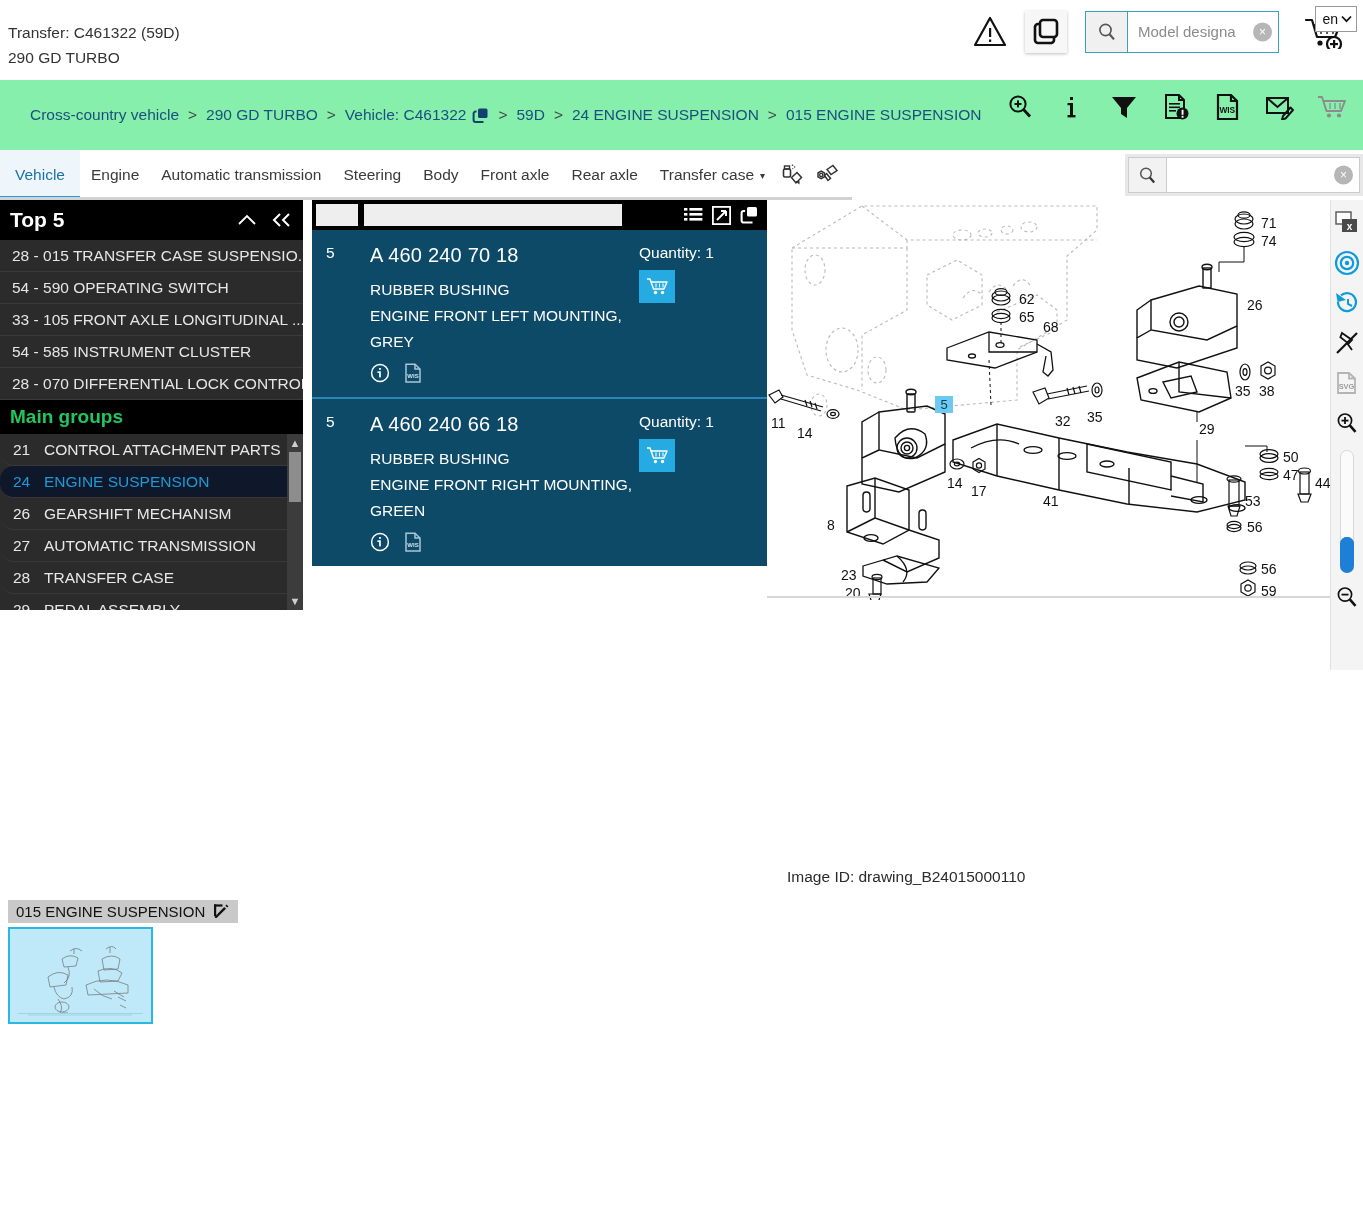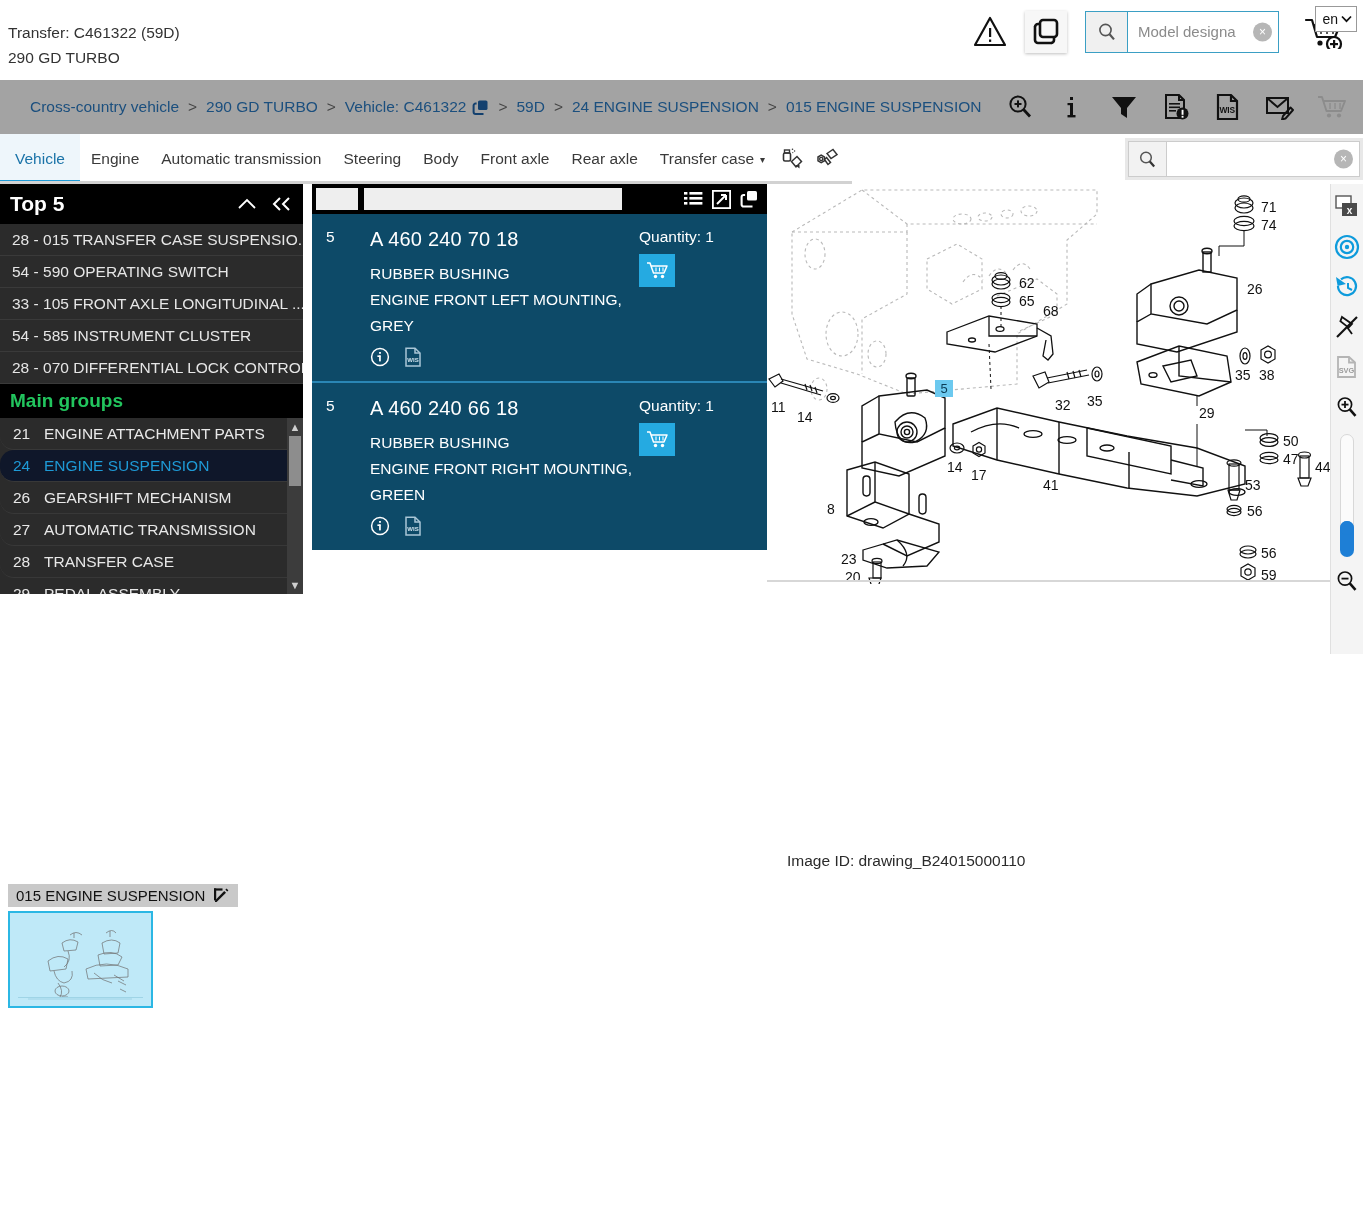--- a/index.html
+++ b/index.html
@@ -57,21 +57,21 @@
   .cart-hdr { width:52px; display:flex; align-items:center; justify-content:center; margin-right:12px; }
   .lang-sel {
     position:absolute; right:6px; top:6px;
     border:1px solid #999; background:#fff;
     font-size:14px; padding:2px 4px 2px 6px; color:#111;
     display:flex; align-items:center; gap:3px; height:26px;
   }
 
   
   .crumbbar {
-    position:relative; height:54px; background:#a3a3a3;
+    position:relative; height:70px; background:#86efac;
     display:flex; align-items:center;
   }
   .crumbs { padding-left:30px; display:flex; align-items:center; flex-wrap:nowrap;
             font-size:15.5px; color:#174a7c; gap:0; }
   .crumbs .c { color:#1b4f7e; white-space:nowrap; }
   .crumbs .c.link { cursor:pointer; }
   .crumbs .sep { color:#444; margin:0 9px; }
   .crumb-ic { display:inline-block; margin-left:6px; vertical-align:-3px; }
 
   .crumb-tools {
@@ -466,21 +466,21 @@
       <div class="row">28 - 070 DIFFERENTIAL LOCK CONTROL</div>
     </div>
 
     <div class="mg-head">
       <span>Main groups</span>
     </div>
 
     <div class="mglist">
       <div class="mg-row">
         <span class="num">21</span>
-        <span>ENGINE ATTACHMENT PARTS</span>
+        <span>CONTROL ATTACHMENT PARTS</span>
       </div>
       <div class="mg-row sel">
         <span class="num">24</span>
         <span>ENGINE SUSPENSION</span>
       </div>
       <div class="mg-row">
         <span class="num">26</span>
         <span>GEARSHIFT MECHANISM</span>
       </div>
       <div class="mg-row">

